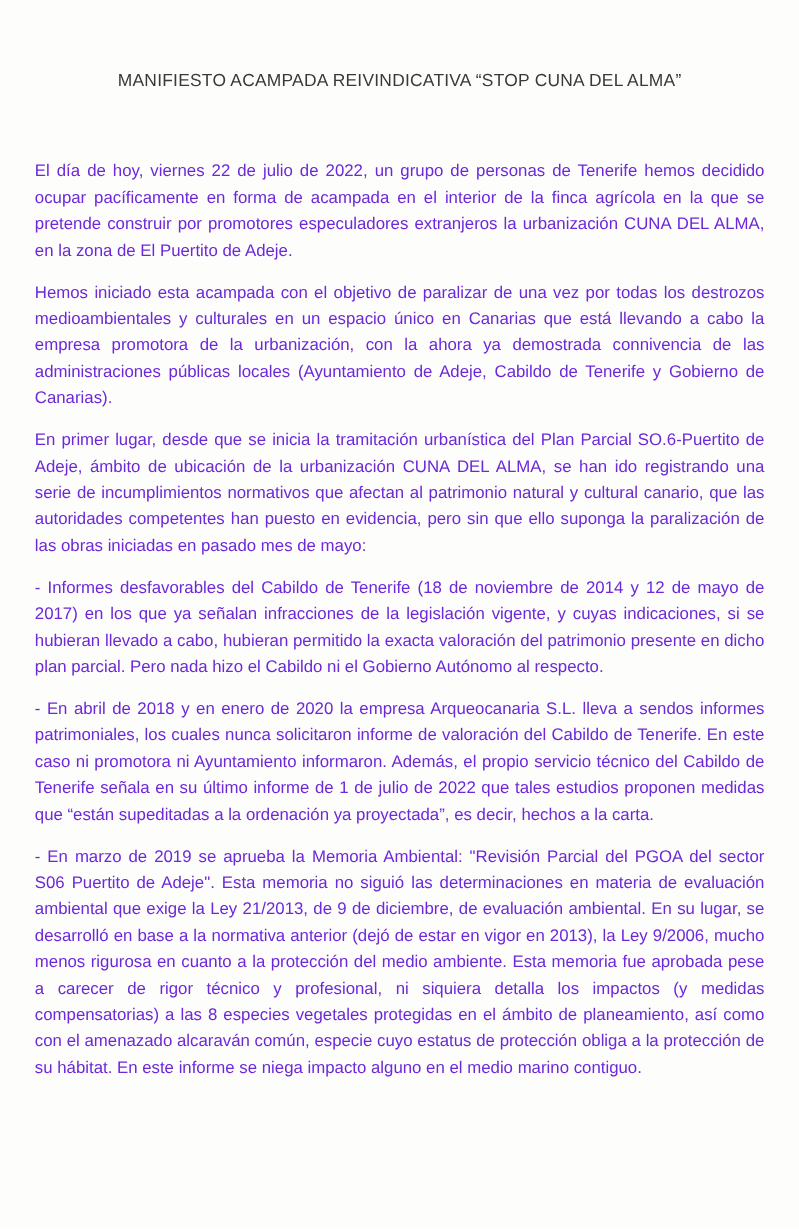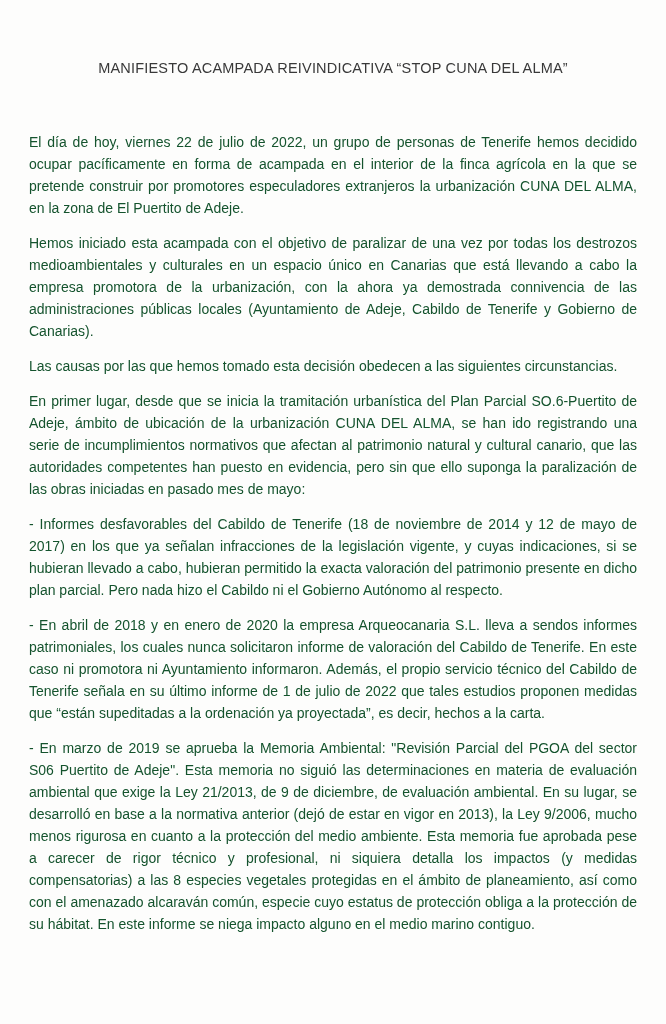--- a/index.html
+++ b/index.html
@@ -30,32 +30,31 @@
     color: #393939;
   }
   .doc-body {
     width: 608px;
   }
   .para {
     font-size: 14px;
     line-height: 22px;
     text-align: justify;
     margin: 0 0 13px 0;
-    color: #14532d;
+    color: #6d28d9;
   }
   .italic {
   }
 </style>
 </head>
 <body>
 
 <div class="page">
   <h1 class="title">MANIFIESTO ACAMPADA REIVINDICATIVA “STOP CUNA DEL ALMA”</h1>
   <div class="doc-body">
       <p class="para"><span>El día de hoy, viernes 22 de julio de 2022, un grupo de personas de Tenerife hemos decidido ocupar pacíficamente en forma de acampada en el interior de la finca agrícola en la que se pretende construir por promotores especuladores extranjeros la urbanización CUNA DEL ALMA, en la zona de El Puertito de Adeje.</span></p>
       <p class="para"><span>Hemos iniciado esta acampada con el objetivo de paralizar de una vez por todas los destrozos medioambientales y culturales en un espacio único en Canarias que está llevando a cabo la empresa promotora de la urbanización, con la ahora ya demostrada connivencia de las administraciones públicas locales (Ayuntamiento de Adeje, Cabildo de Tenerife y Gobierno de Canarias).</span></p>
-      <p class="para"><span>Las causas por las que hemos tomado esta decisión obedecen a las siguientes circunstancias.</span></p>
       <p class="para"><span>En primer lugar, desde que se inicia la tramitación urbanística del Plan Parcial SO.6-Puertito de Adeje, ámbito de ubicación de la urbanización CUNA DEL ALMA, se han ido registrando una serie de incumplimientos normativos que afectan al patrimonio natural y cultural canario, que las autoridades competentes han puesto en evidencia, pero sin que ello suponga la paralización de las obras iniciadas en pasado mes de mayo:</span></p>
       <p class="para"><span>- Informes desfavorables del Cabildo de Tenerife (18 de noviembre de 2014 y 12 de mayo de 2017) en los que ya señalan infracciones de la legislación vigente, y cuyas indicaciones, si se hubieran llevado a cabo, hubieran permitido la exacta valoración del patrimonio presente en dicho plan parcial. Pero nada hizo el Cabildo ni el Gobierno Autónomo al respecto.</span></p>
       <p class="para"><span>- En abril de 2018 y en enero de 2020 la empresa Arqueocanaria S.L. lleva a sendos informes patrimoniales, los cuales nunca solicitaron informe de valoración del Cabildo de Tenerife. En este caso ni promotora ni Ayuntamiento informaron. Además, el propio servicio técnico del Cabildo de Tenerife señala en su último informe de 1 de julio de 2022 que tales estudios proponen medidas que “están supeditadas a la ordenación ya proyectada”, es decir, hechos a la carta.</span></p>
       <p class="para"><span>- En marzo de 2019 se aprueba la Memoria Ambiental: "Revisión Parcial del PGOA del sector S06 Puertito de Adeje". Esta memoria no siguió las determinaciones en materia de evaluación ambiental que exige la </span><span class="italic">Ley 21/2013, de 9 de diciembre, de evaluación ambiental</span><span>. En su lugar, se desarrolló en base a la normativa anterior (dejó de estar en vigor en 2013), la </span><span class="italic">Ley 9/2006</span><span>, mucho menos rigurosa en cuanto a la protección del medio ambiente. Esta memoria fue aprobada pese a carecer de rigor técnico y profesional, ni siquiera detalla los impactos (y medidas compensatorias) a las 8 especies vegetales protegidas en el ámbito de planeamiento, así como con el amenazado alcaraván común, especie cuyo estatus de protección obliga a la protección de su hábitat. En este informe se niega impacto alguno en el medio marino contiguo.</span></p>
     </div>
 </div>
 
 </body></html>

